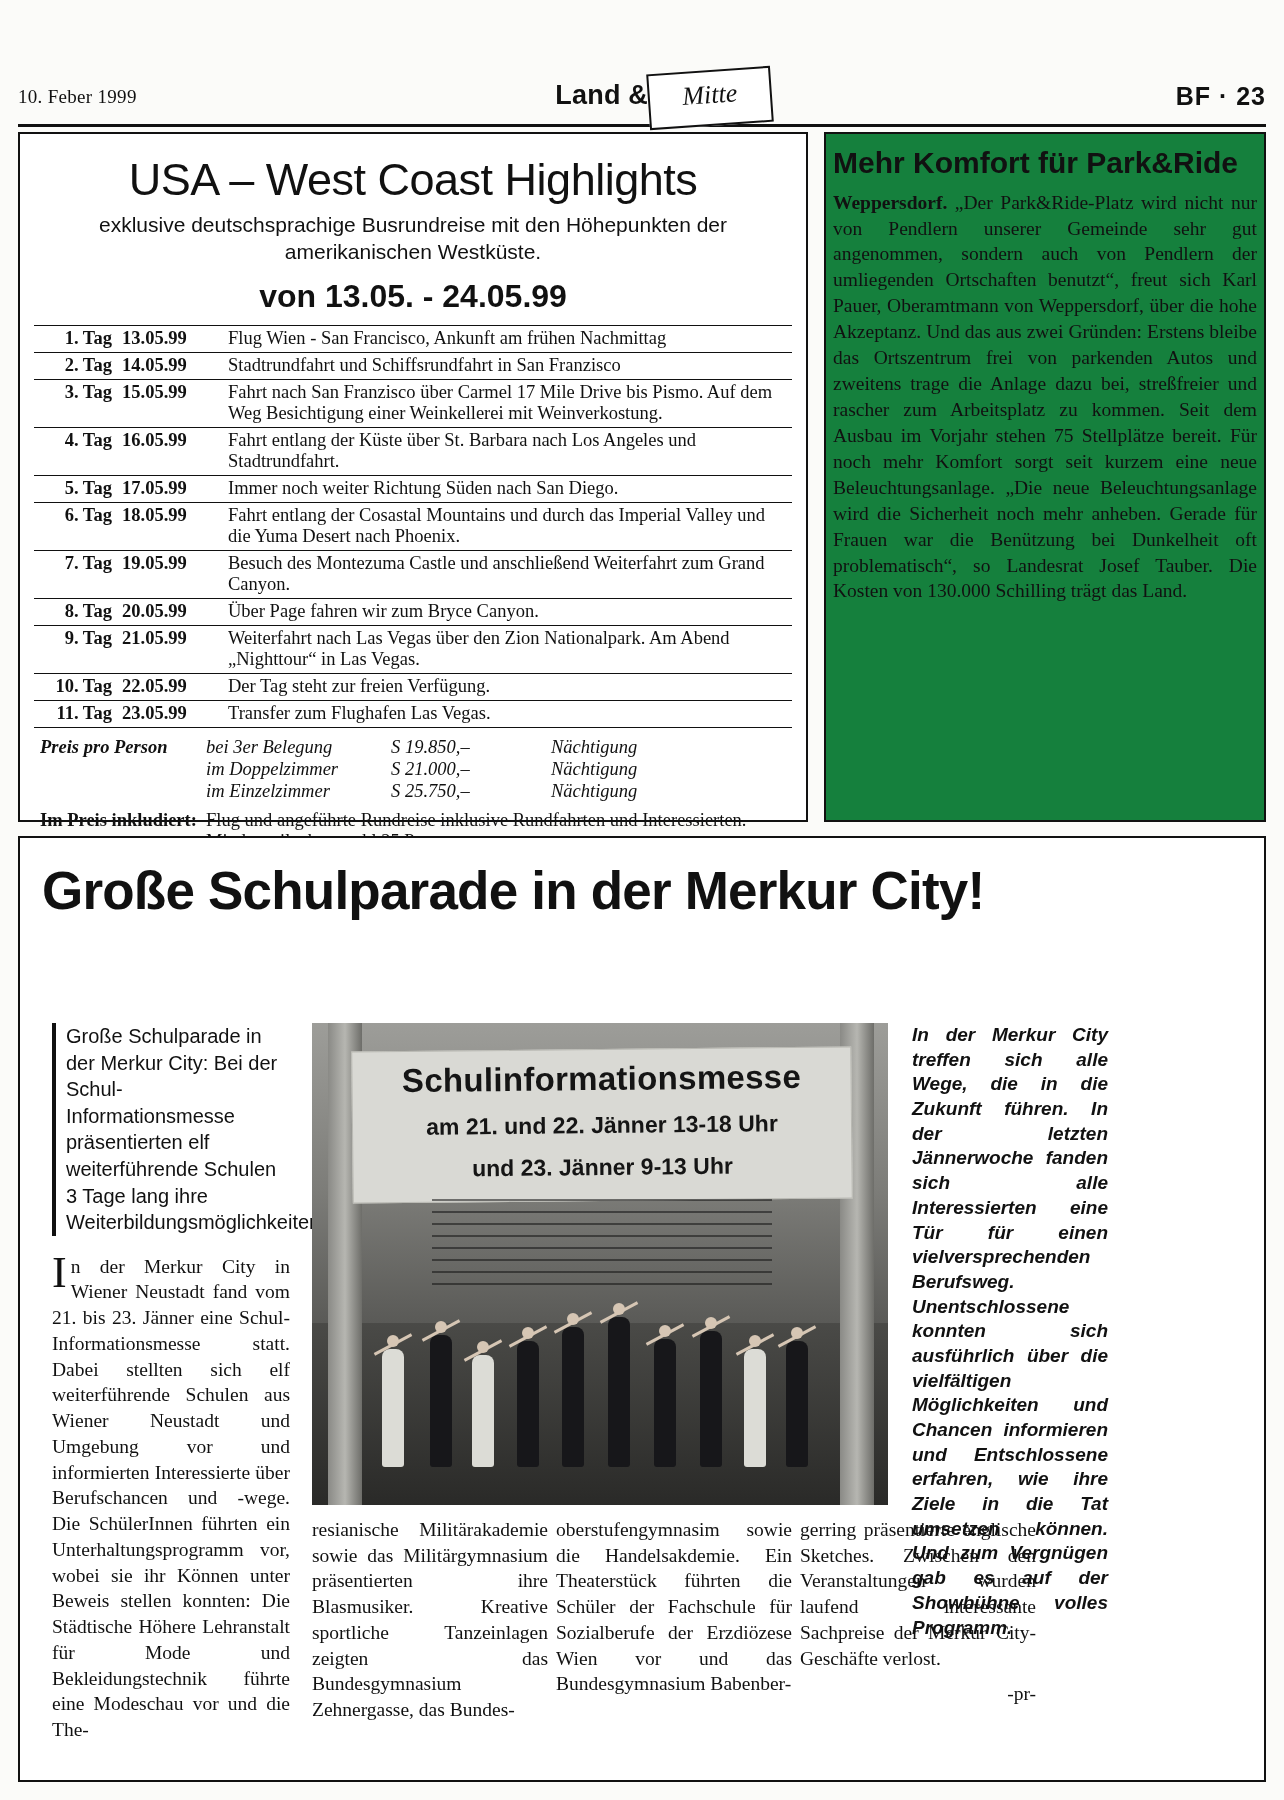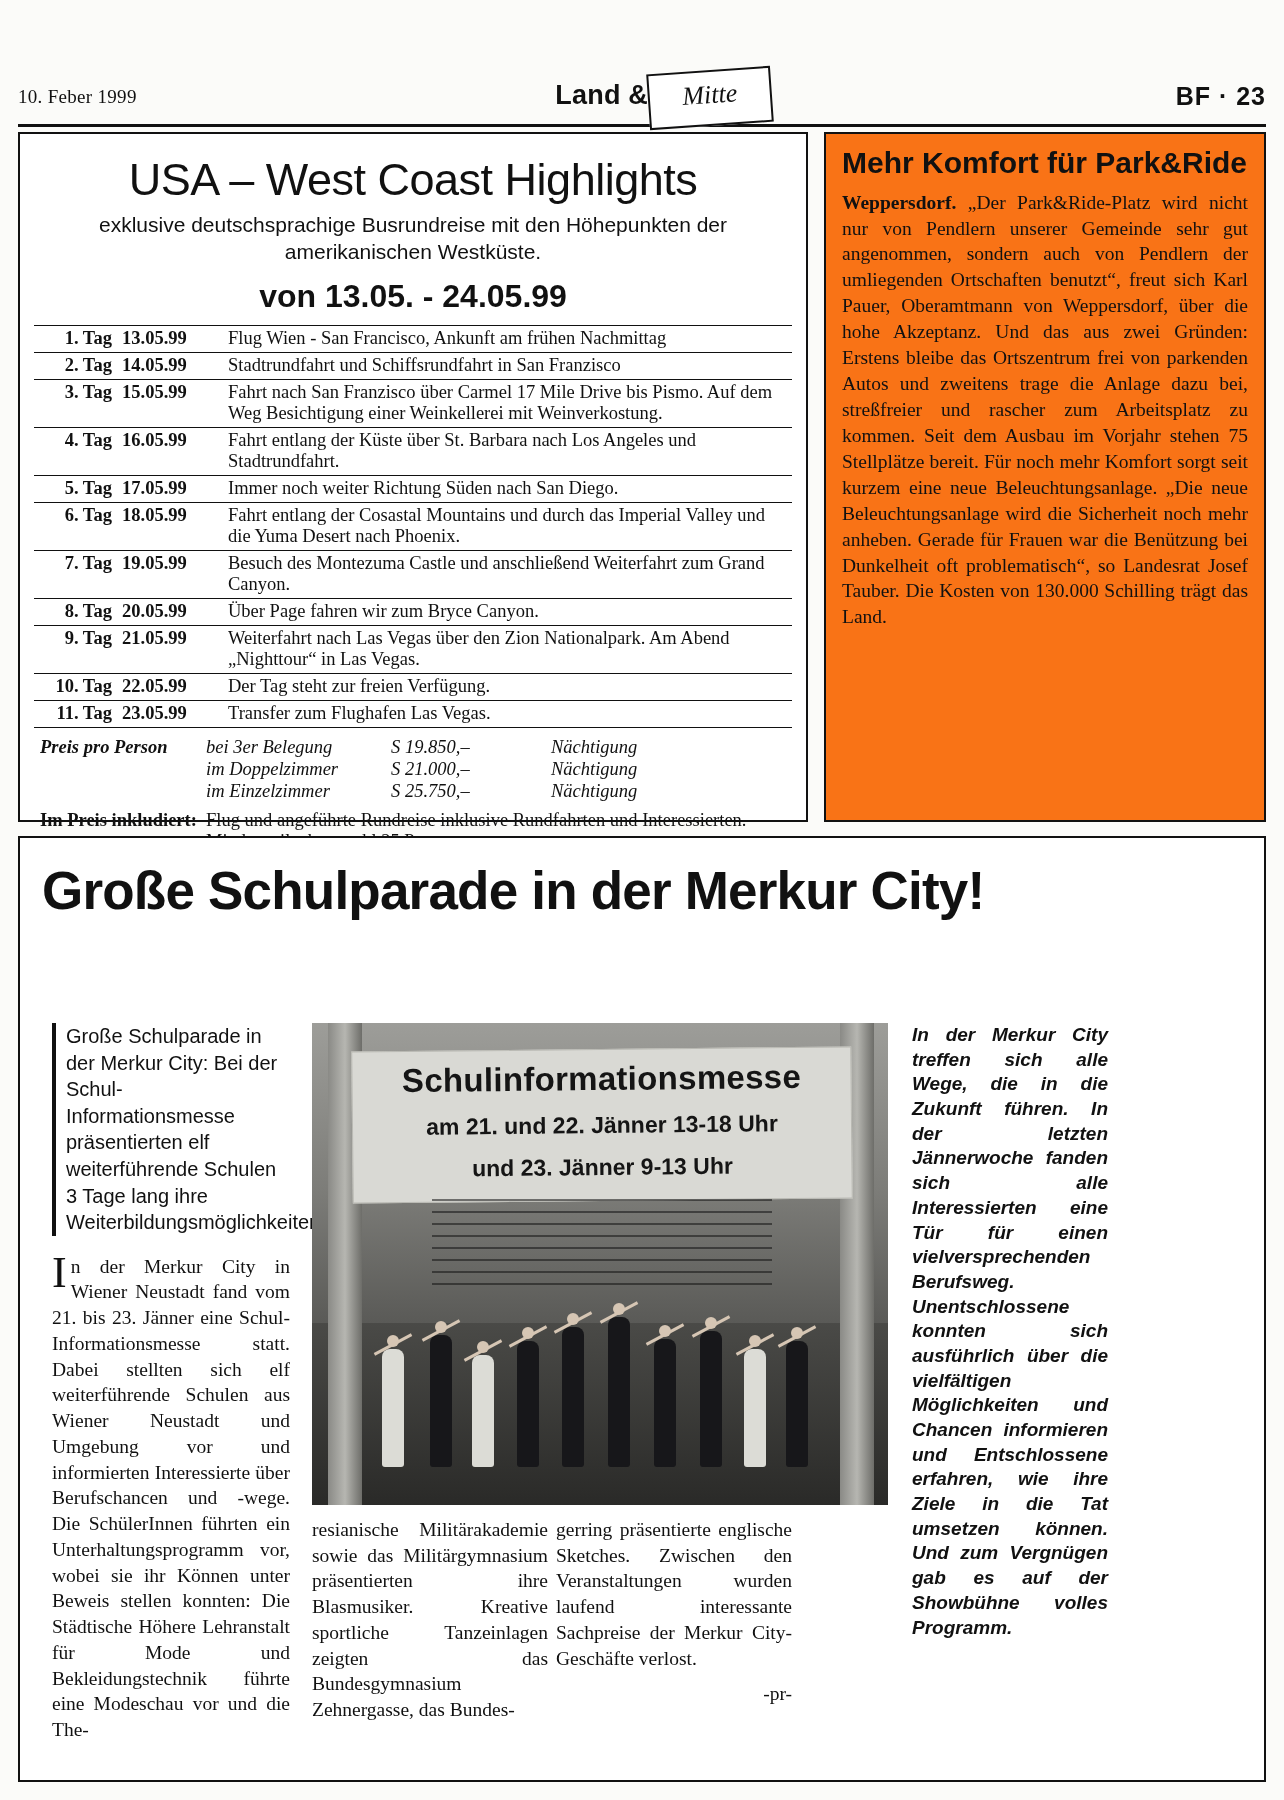--- a/index.html
+++ b/index.html
@@ -174,22 +174,22 @@
   }
 
   
   .box-park {
     position: absolute;
     left: 824px; top: 132px;
     width: 442px;
     height: 690px;
     border: 2px solid #111;
     box-sizing: border-box;
-    background: #f97316;
-    padding: 12px 16px;
+    background: #15803d;
+    padding: 12px 7px;
   }
   .park-title {
     font-family: "Liberation Sans", sans-serif;
     font-weight: bold;
     font-size: 30px;
     line-height: 1.12;
     margin-bottom: 10px;
   }
   .park-body {
     font-family: "Liberation Serif", serif;
@@ -542,20 +542,21 @@
         <div class="dancer" style="left:342px;height:128px"></div>
         <div class="dancer" style="left:388px;height:136px"></div>
         <div class="dancer light" style="left:432px;height:118px"></div>
         <div class="dancer" style="left:474px;height:126px"></div>
       </div>
 
       <div class="side-col">In der Merkur City treffen sich alle Wege, die in die Zukunft führen. In der letzten Jännerwoche fanden sich alle Interessierten eine Tür für einen vielversprechenden Berufsweg. Unentschlossene konnten sich ausführlich über die vielfältigen Möglichkeiten und Chancen informieren und Entschlossene erfahren, wie ihre Ziele in die Tat umsetzen können. Und zum Vergnügen gab es auf der Showbühne volles Programm.</div>
 
       <div class="bottom-cols">
         <div class="col">resianische Militärakademie sowie das Militärgymnasium präsentierten ihre Blasmusiker. Kreative sportliche Tanzeinlagen zeigten das Bundesgymnasium Zehnergasse, das Bundes-</div>
+        <div class="col">oberstufengymnasim sowie die Handelsakdemie. Ein Theaterstück führten die Schüler der Fachschule für Sozialberufe der Erzdiözese Wien vor und das Bundesgymnasium Babenber-</div>
         <div class="col">
           <span>gerring präsentierte englische Sketches. Zwischen den Veranstaltungen wurden laufend interessante Sachpreise der Merkur City-Geschäfte verlost.</span>
           <div class="sig">-pr-</div>
         </div>
       </div>
 
     </div>
   </div>
 
 </div>

